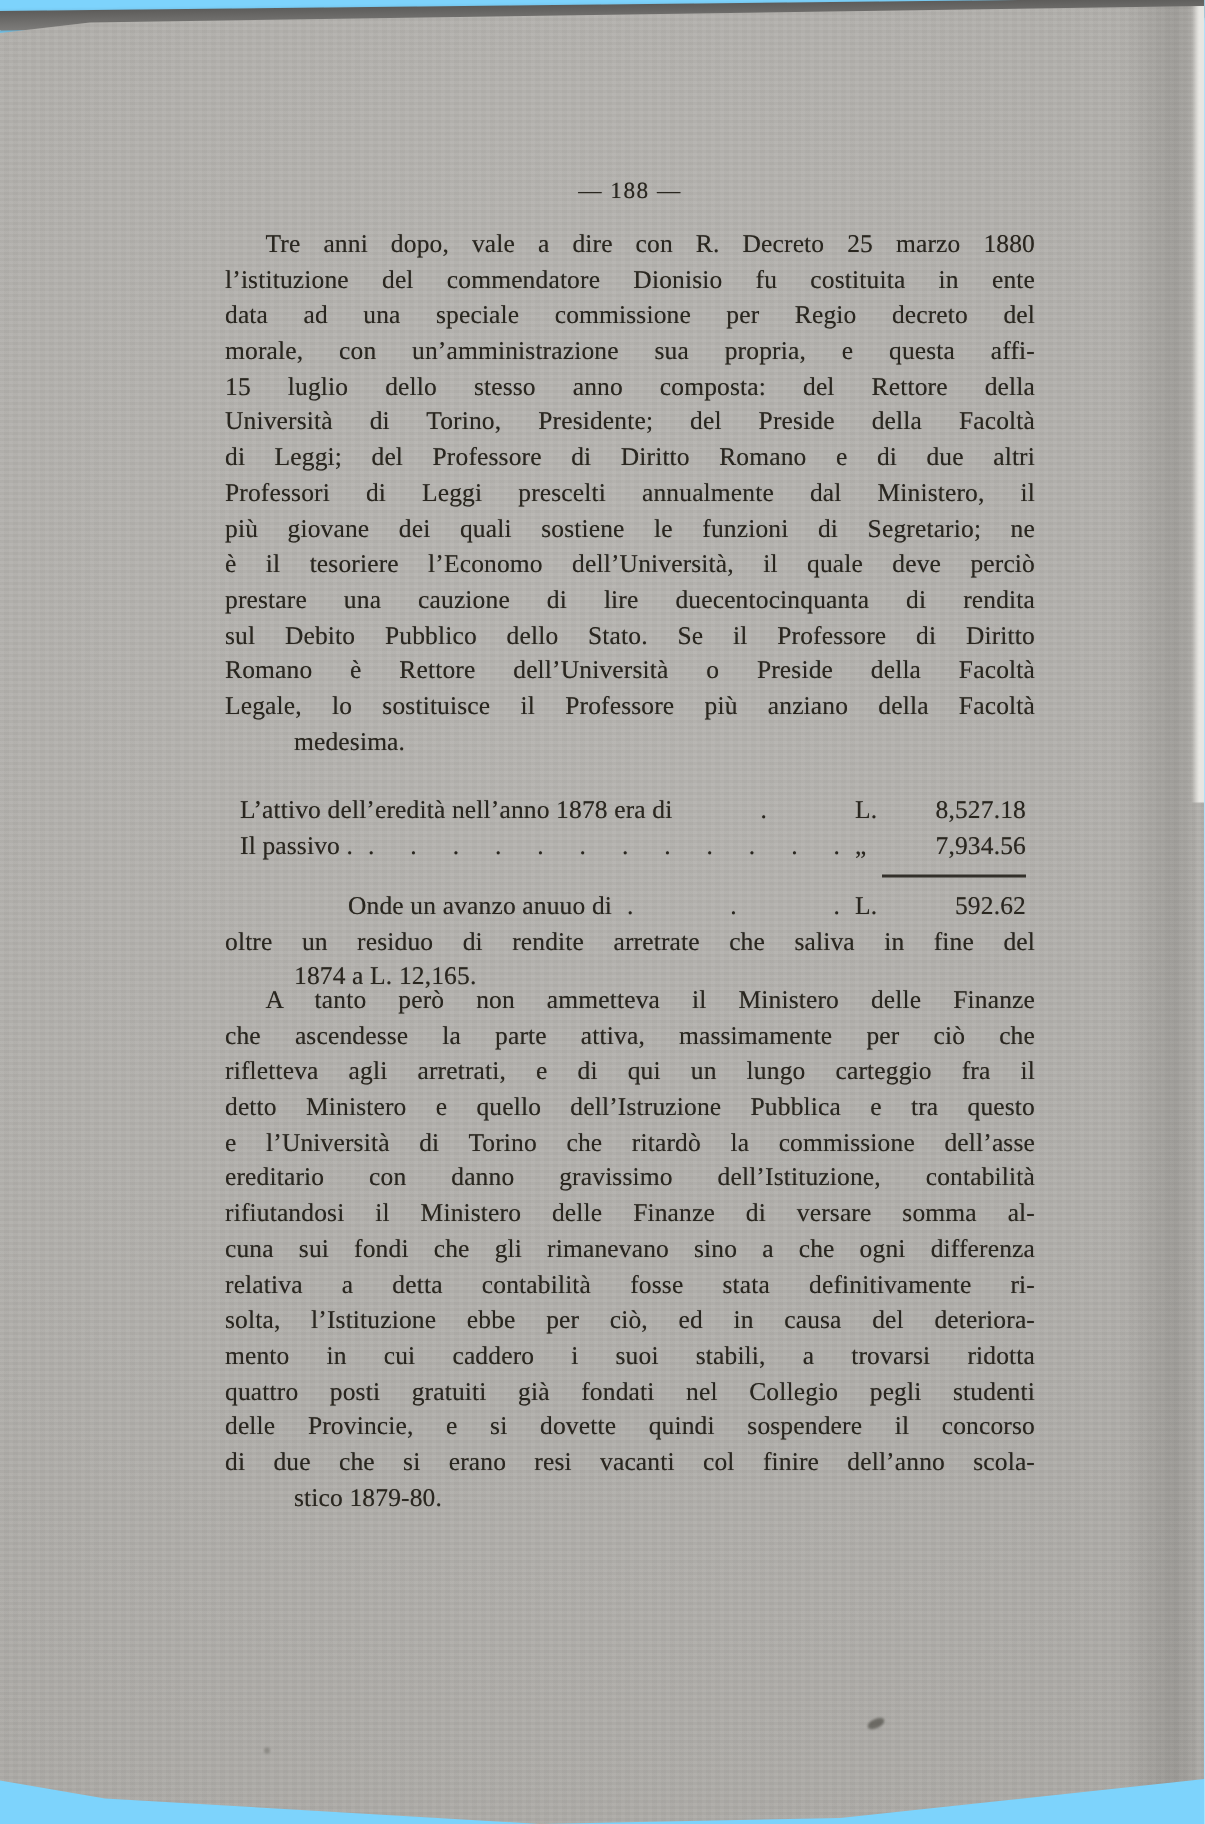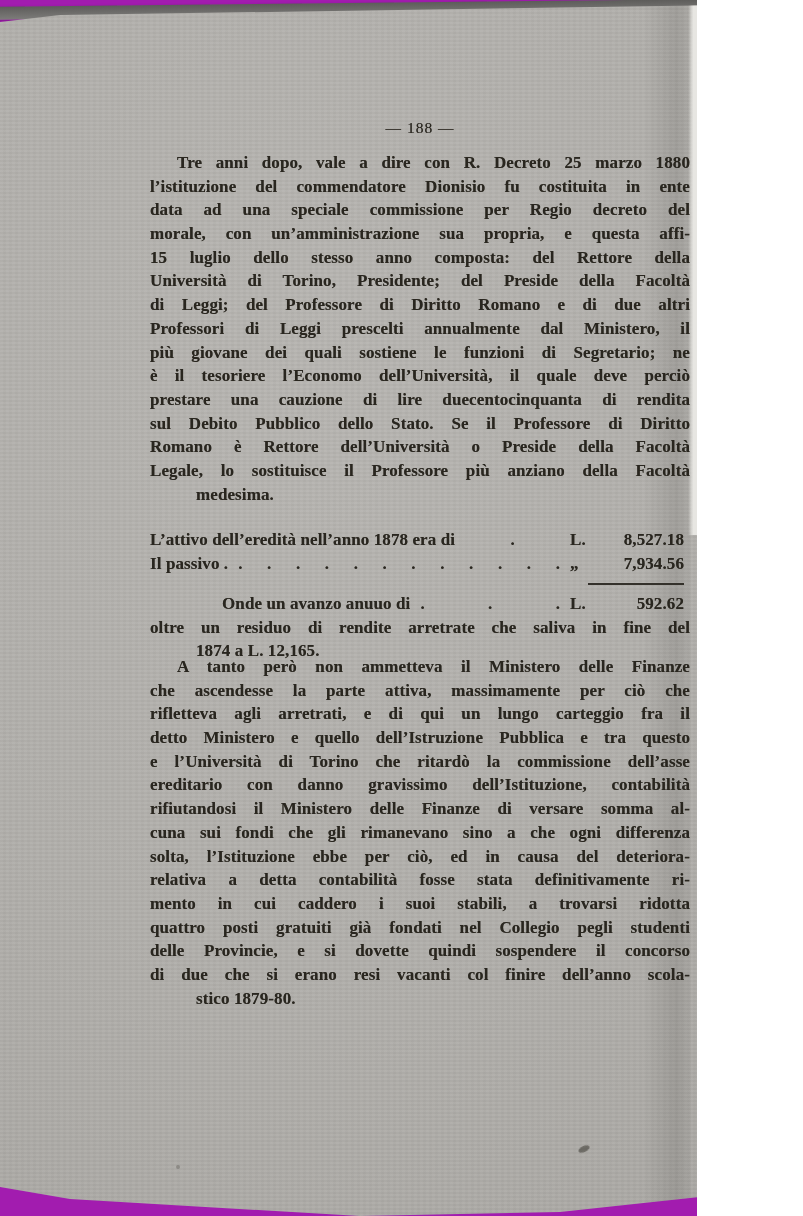--- a/index.html
+++ b/index.html
@@ -1,18 +1,18 @@
 <!DOCTYPE html>
 <html><head>
 <meta charset="utf-8">
 <style>
   html,body { margin:0; padding:0; }
   .canvas {
-    position:relative; width:697px; height:1216px;
-    background:#a21caf; overflow:hidden;
+    position:relative; width:803px; height:1216px;
+    background:#7dd3fc; overflow:hidden;
     font-family:"Liberation Serif","DejaVu Serif",serif;
   }
   
   .scan-band {
     position:absolute; left:-6px; right:-6px; top:3px; height:13px;
     background:linear-gradient(to bottom,#5d5c5a,#7d7c7a);
     transform:rotate(-0.62deg);
     box-shadow:0 1px 3px rgba(0,0,0,.25);
     z-index:1;
   }
@@ -41,30 +41,30 @@
   .speck.s2 { left:176px; top:1165px; width:4px; height:4px; opacity:.5; }
 
   
   .paper { color:#29261f; }
   .txt { font-size:17px; letter-spacing:.1px; text-shadow:0 0 .5px rgba(41,38,31,.55); }
   .pageno {
     position:absolute; left:150px; top:119px; width:540px; height:22px;
     text-align:center; font-size:15.5px; letter-spacing:1px;
     text-shadow:0 0 .5px rgba(41,38,31,.55);
   }
-  .tblock { position:absolute; left:150px; width:540px;font-weight:bold; }
+  .tblock { position:absolute; left:150px; width:540px; }
   .para1 { top:151px; }
   .ledger { top:528px; }
   .para2 { top:655px; }
   .tline { height:23.7px; line-height:23.7px; text-align:justify; text-align-last:justify; }
   .tline.ind { text-indent:27px; }
   .tline.noj { text-align-last:left;margin-left:46px; }
   .tail { position:static; }
 
-  .lrow { display:flex; align-items:baseline; height:23.7px; line-height:23.7px; padding-right:6px; }
+  .lrow { display:flex; align-items:baseline; height:23.7px; line-height:23.7px; padding-right:6px;margin-left:10px; }
   .lrow.ind72 { padding-left:72px; }
   .llabel { flex:none; }
   .ldots { flex:1 1 auto; overflow:hidden; text-align:justify; text-align-last:justify; padding:0 10px; }
   .ldots.center { text-align:center; text-align-last:center; }
   .lcur { flex:none; width:26px; }
   .lamt { flex:none; width:88px; text-align:right; }
   .lrule-row { height:16.6px; display:flex; align-items:center; padding-right:6px; }
   .lrule { margin-left:auto; width:96px; border-top:2.6px solid #33302a; }
 </style>
 </head>
@@ -129,22 +129,22 @@
 
     <div class="tblock para2">
         <div class="tline ind">A tanto però non ammetteva il Ministero delle Finanze</div>
         <div class="tline">che ascendesse la parte attiva, massimamente per ciò che</div>
         <div class="tline">rifletteva agli arretrati, e di qui un lungo carteggio fra il</div>
         <div class="tline">detto Ministero e quello dell’Istruzione Pubblica e tra questo</div>
         <div class="tline">e l’Università di Torino che ritardò la commissione dell’asse</div>
         <div class="tline">ereditario con danno gravissimo dell’Istituzione, contabilità</div>
         <div class="tline">rifiutandosi il Ministero delle Finanze di versare somma al-</div>
         <div class="tline">cuna sui fondi che gli rimanevano sino a che ogni differenza</div>
+        <div class="tline">relativa a detta contabilità fosse stata definitivamente ri-</div>
         <div class="tline">solta, l’Istituzione ebbe per ciò, ed in causa del deteriora-</div>
-        <div class="tline">relativa a detta contabilità fosse stata definitivamente ri-</div>
         <div class="tline">mento in cui caddero i suoi stabili, a trovarsi ridotta</div>
         <div class="tline">quattro posti gratuiti già fondati nel Collegio pegli studenti</div>
         <div class="tline">delle Provincie, e si dovette quindi sospendere il concorso</div>
         <div class="tline">di due che si erano resi vacanti col finire dell’anno scola-</div>
         <div class="tline noj">stico 1879-80.</div>
       </div>
   </div>
 </div>
 
 </body></html>

